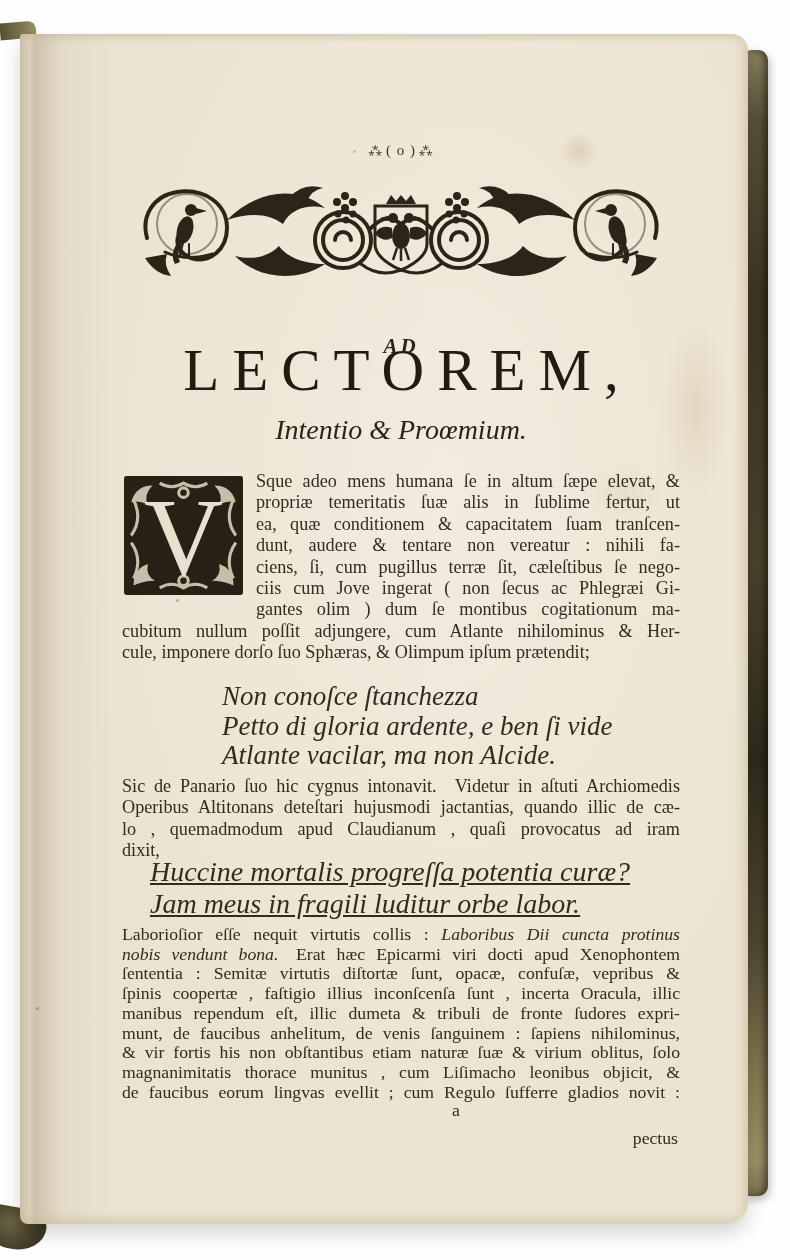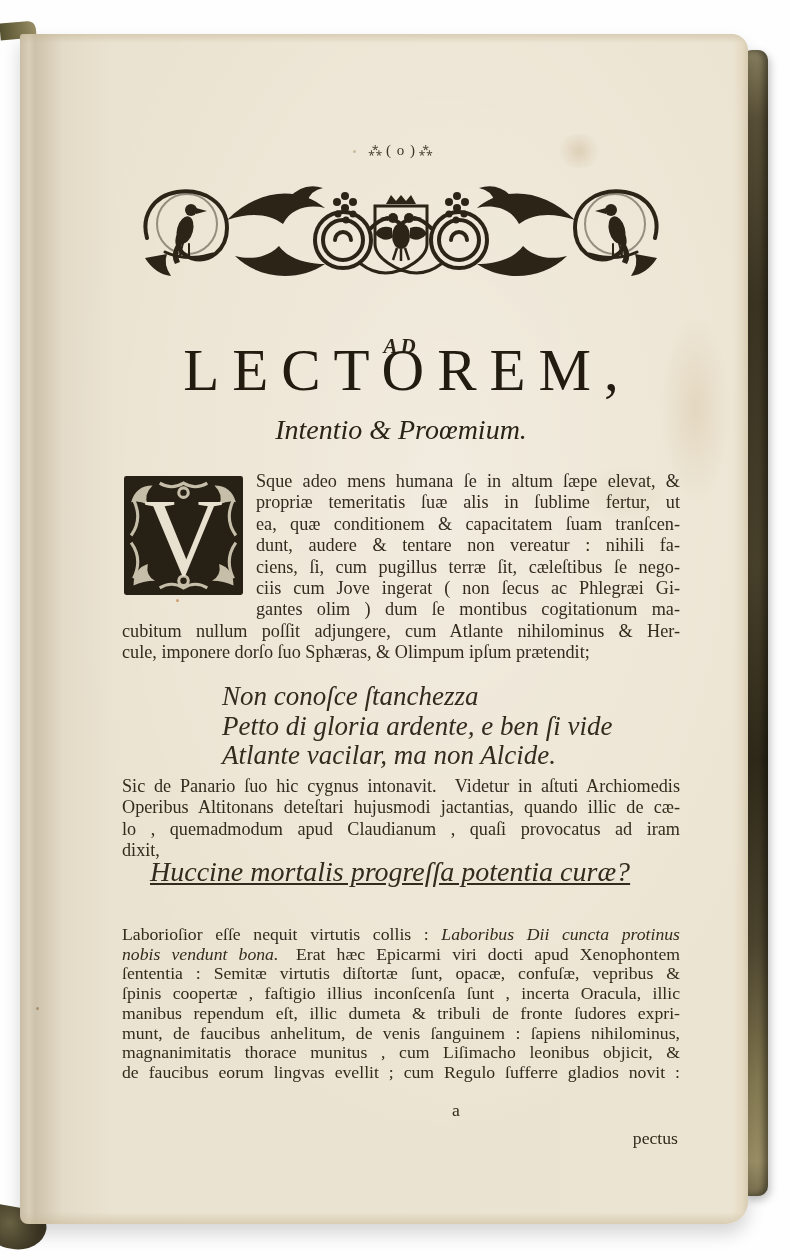--- a/index.html
+++ b/index.html
@@ -184,29 +184,31 @@
 
       <div class="blk para p2">
           <div class="tline j"><span>Sic de Panario ſuo hic cygnus intonavit. Videtur in aſtuti Archiomedis</span></div>
           <div class="tline j"><span>Operibus Altitonans deteſtari hujusmodi jactantias, quando illic de cæ-</span></div>
           <div class="tline j"><span>lo ,  quemadmodum  apud  Claudianum ,  quaſi  provocatus  ad  iram</span></div>
           <div class="tline"><span>dixit,</span></div>
         </div>
 
       <div class="blk verse v2">
           <div class="tline"><span class="it">Huccine mortalis progreſſa potentia curæ?</span></div>
+          <div class="tline"><span class="it">Jam meus in fragili luditur orbe labor.</span></div>
         </div>
 
       <div class="blk para p3">
           <div class="tline j"><span>Laborioſior eſſe nequit virtutis collis : </span><span class="it">Laboribus Dii cuncta protinus</span></div>
           <div class="tline j"><span class="it">nobis vendunt bona.</span><span> Erat hæc Epicarmi viri docti apud Xenophontem</span></div>
           <div class="tline j"><span>ſententia :  Semitæ virtutis diſtortæ ſunt,  opacæ,  confuſæ,  vepribus &amp;</span></div>
           <div class="tline j"><span>ſpinis coopertæ ,  faſtigio illius inconſcenſa ſunt ,  incerta Oracula, illic</span></div>
           <div class="tline j"><span>manibus rependum eſt,  illic dumeta &amp;  tribuli de  fronte ſudores expri-</span></div>
           <div class="tline j"><span>munt, de faucibus anhelitum, de venis ſanguinem :  ſapiens nihilominus,</span></div>
+          <div class="tline j"><span>&amp; vir fortis his non obſtantibus etiam naturæ ſuæ &amp; virium oblitus,  ſolo</span></div>
           <div class="tline j"><span>magnanimitatis thorace munitus ,  cum Liſimacho leonibus objicit,  &amp;</span></div>
           <div class="tline j"><span>de faucibus eorum lingvas evellit ;  cum Regulo ſufferre gladios novit :</span></div>
         </div>
 
       <div class="blk sigrow">
         <span class="sig">a</span>
         <span class="catchword">pectus</span>
       </div>
 
     </div>

